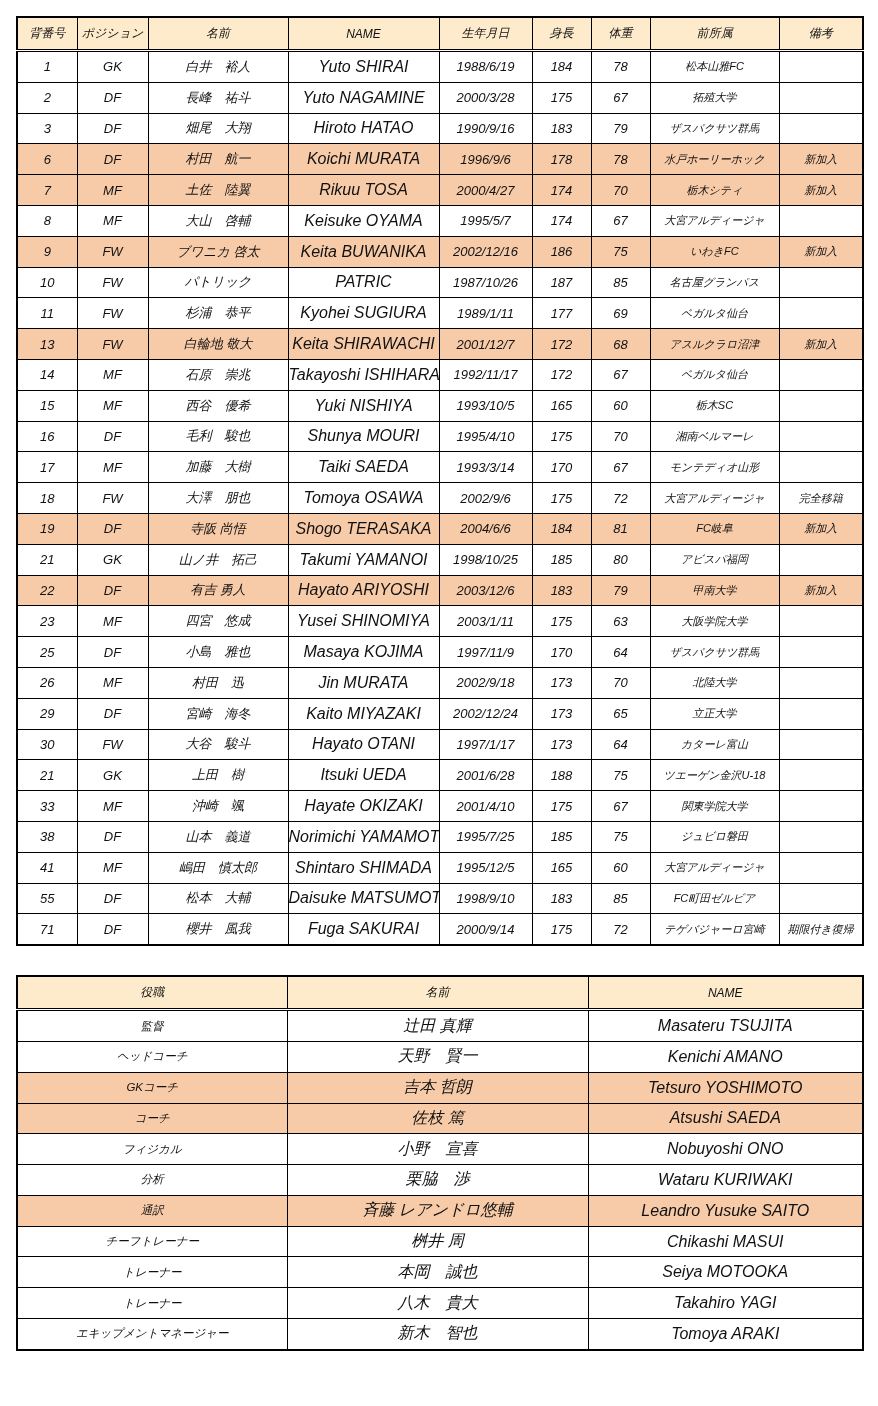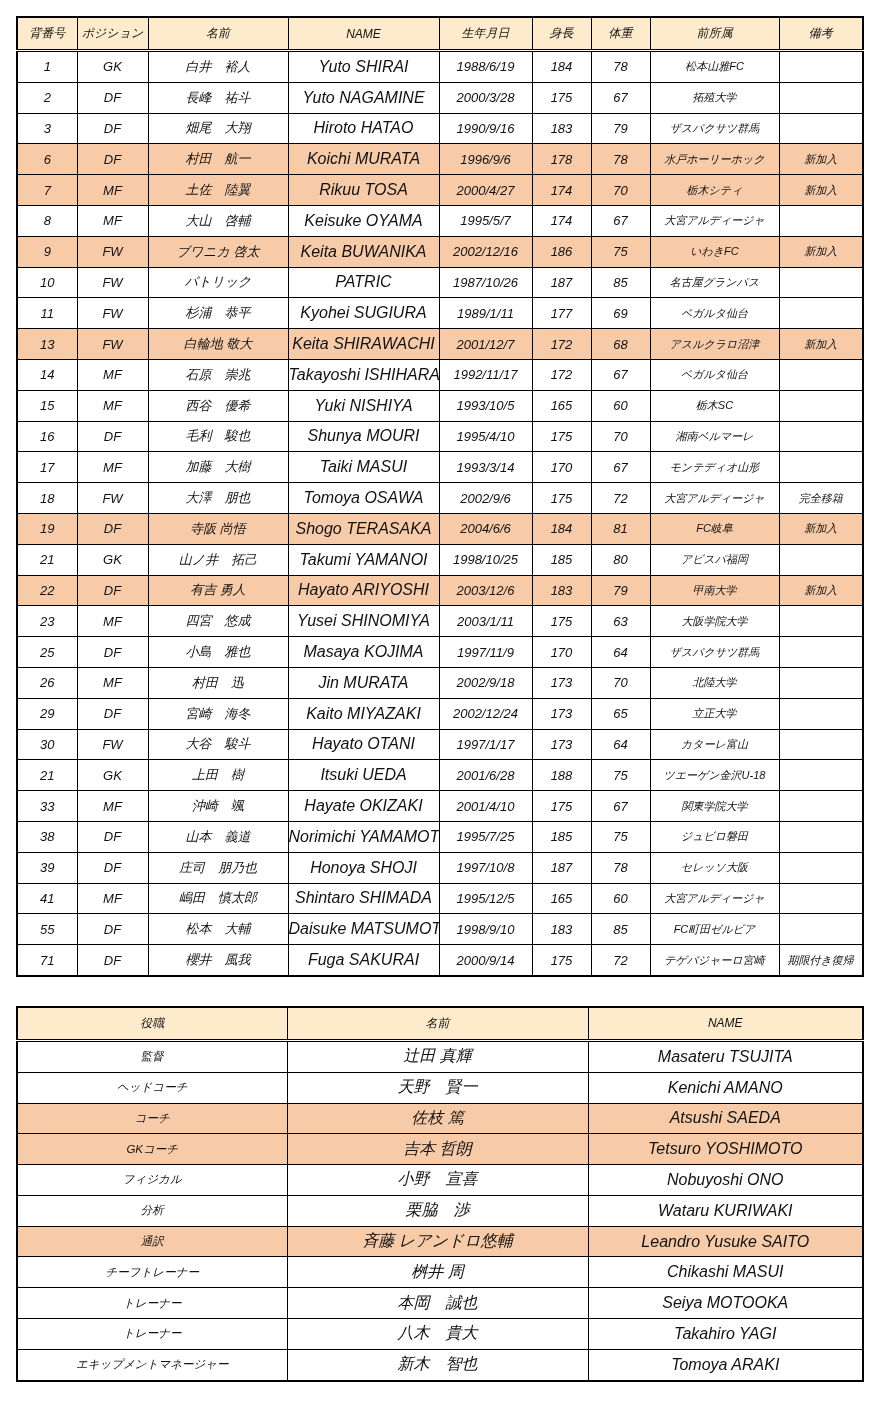--- a/index.html
+++ b/index.html
@@ -213,21 +213,21 @@
           <td class="c4">1995/4/10</td>
           <td class="c5">175</td>
           <td class="c6">70</td>
           <td class="c7">湘南ベルマーレ</td>
           <td class="c8"></td>
         </tr>
         <tr>
           <td class="c0">17</td>
           <td class="c1">MF</td>
           <td class="c2">加藤　大樹</td>
-          <td class="c3">Taiki MASUI</td>
+          <td class="c3">Taiki SAEDA</td>
           <td class="c4">1993/3/14</td>
           <td class="c5">170</td>
           <td class="c6">67</td>
           <td class="c7">モンテディオ山形</td>
           <td class="c8"></td>
         </tr>
         <tr>
           <td class="c0">18</td>
           <td class="c1">FW</td>
           <td class="c2">大澤　朋也</td>
@@ -350,31 +350,20 @@
         </tr>
         <tr>
           <td class="c0">38</td>
           <td class="c1">DF</td>
           <td class="c2">山本　義道</td>
           <td class="c3">Norimichi YAMAMOTO</td>
           <td class="c4">1995/7/25</td>
           <td class="c5">185</td>
           <td class="c6">75</td>
           <td class="c7">ジュビロ磐田</td>
-          <td class="c8"></td>
-        </tr>
-        <tr>
-          <td class="c0">39</td>
-          <td class="c1">DF</td>
-          <td class="c2">庄司　朋乃也</td>
-          <td class="c3">Honoya SHOJI</td>
-          <td class="c4">1997/10/8</td>
-          <td class="c5">187</td>
-          <td class="c6">78</td>
-          <td class="c7">セレッソ大阪</td>
           <td class="c8"></td>
         </tr>
         <tr>
           <td class="c0">41</td>
           <td class="c1">MF</td>
           <td class="c2">嶋田　慎太郎</td>
           <td class="c3">Shintaro SHIMADA</td>
           <td class="c4">1995/12/5</td>
           <td class="c5">165</td>
           <td class="c6">60</td>
@@ -424,28 +413,28 @@
           <td class="s0">監督</td>
           <td class="s1">辻田 真輝</td>
           <td class="s2">Masateru TSUJITA</td>
         </tr>
         <tr>
           <td class="s0">ヘッドコーチ</td>
           <td class="s1">天野　賢一</td>
           <td class="s2">Kenichi AMANO</td>
         </tr>
         <tr class="hl">
+          <td class="s0">GKコーチ</td>
+          <td class="s1">吉本 哲朗</td>
+          <td class="s2">Tetsuro YOSHIMOTO</td>
+        </tr>
+        <tr class="hl">
           <td class="s0">コーチ</td>
           <td class="s1">佐枝 篤</td>
           <td class="s2">Atsushi SAEDA</td>
-        </tr>
-        <tr class="hl">
-          <td class="s0">GKコーチ</td>
-          <td class="s1">吉本 哲朗</td>
-          <td class="s2">Tetsuro YOSHIMOTO</td>
         </tr>
         <tr>
           <td class="s0">フィジカル</td>
           <td class="s1">小野　宣喜</td>
           <td class="s2">Nobuyoshi ONO</td>
         </tr>
         <tr>
           <td class="s0">分析</td>
           <td class="s1">栗脇　渉</td>
           <td class="s2">Wataru KURIWAKI</td>

